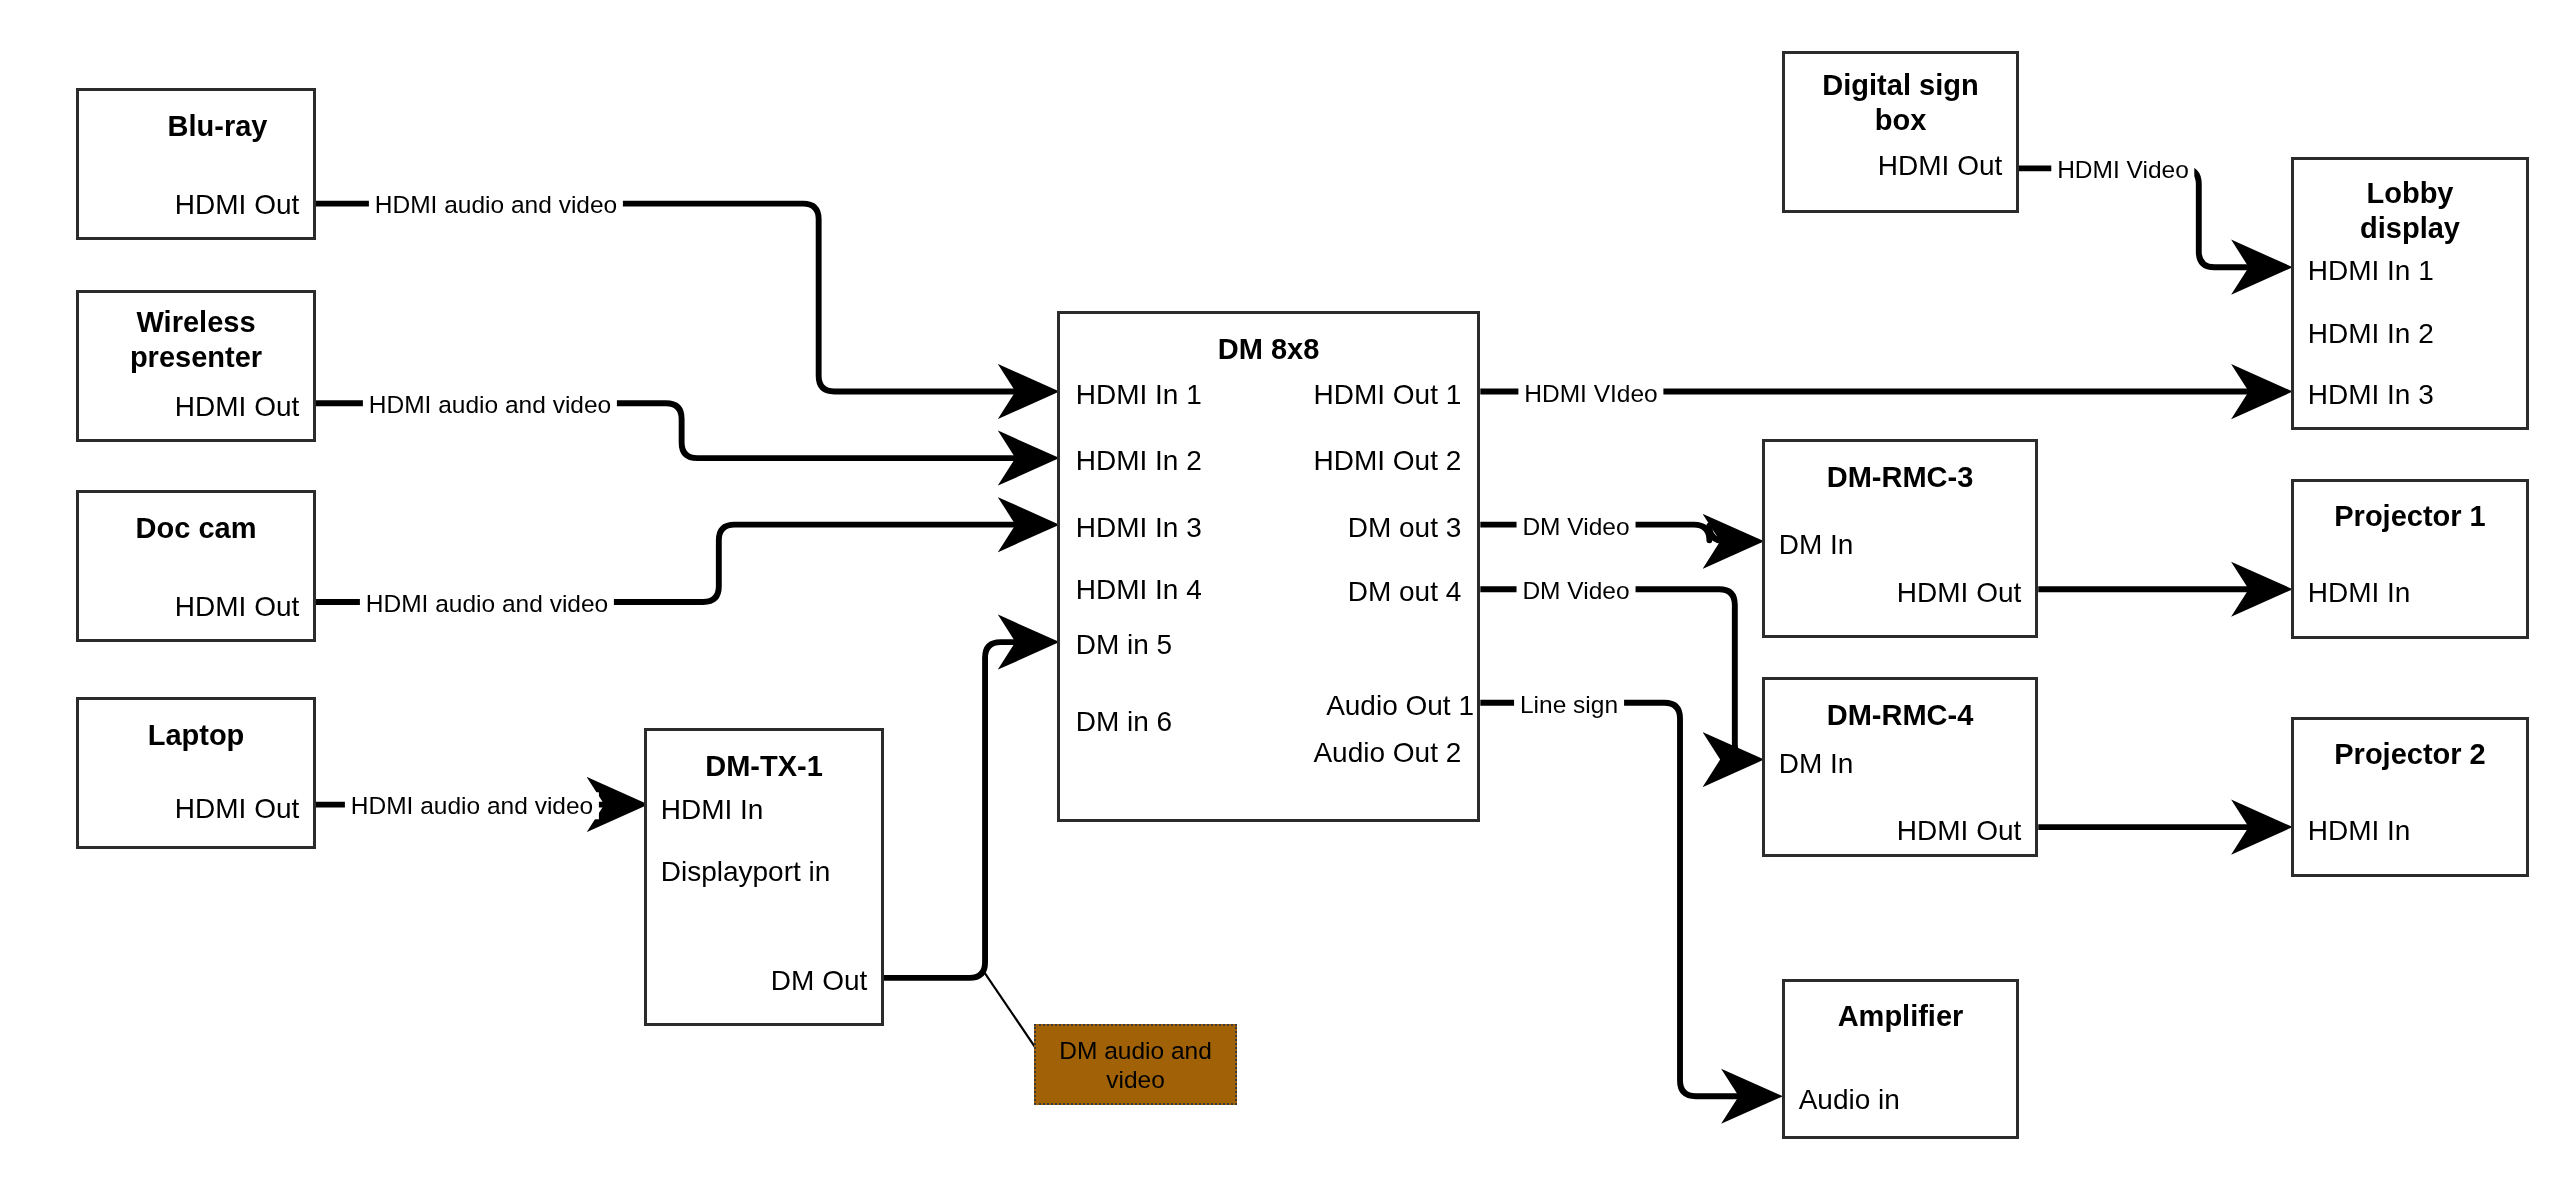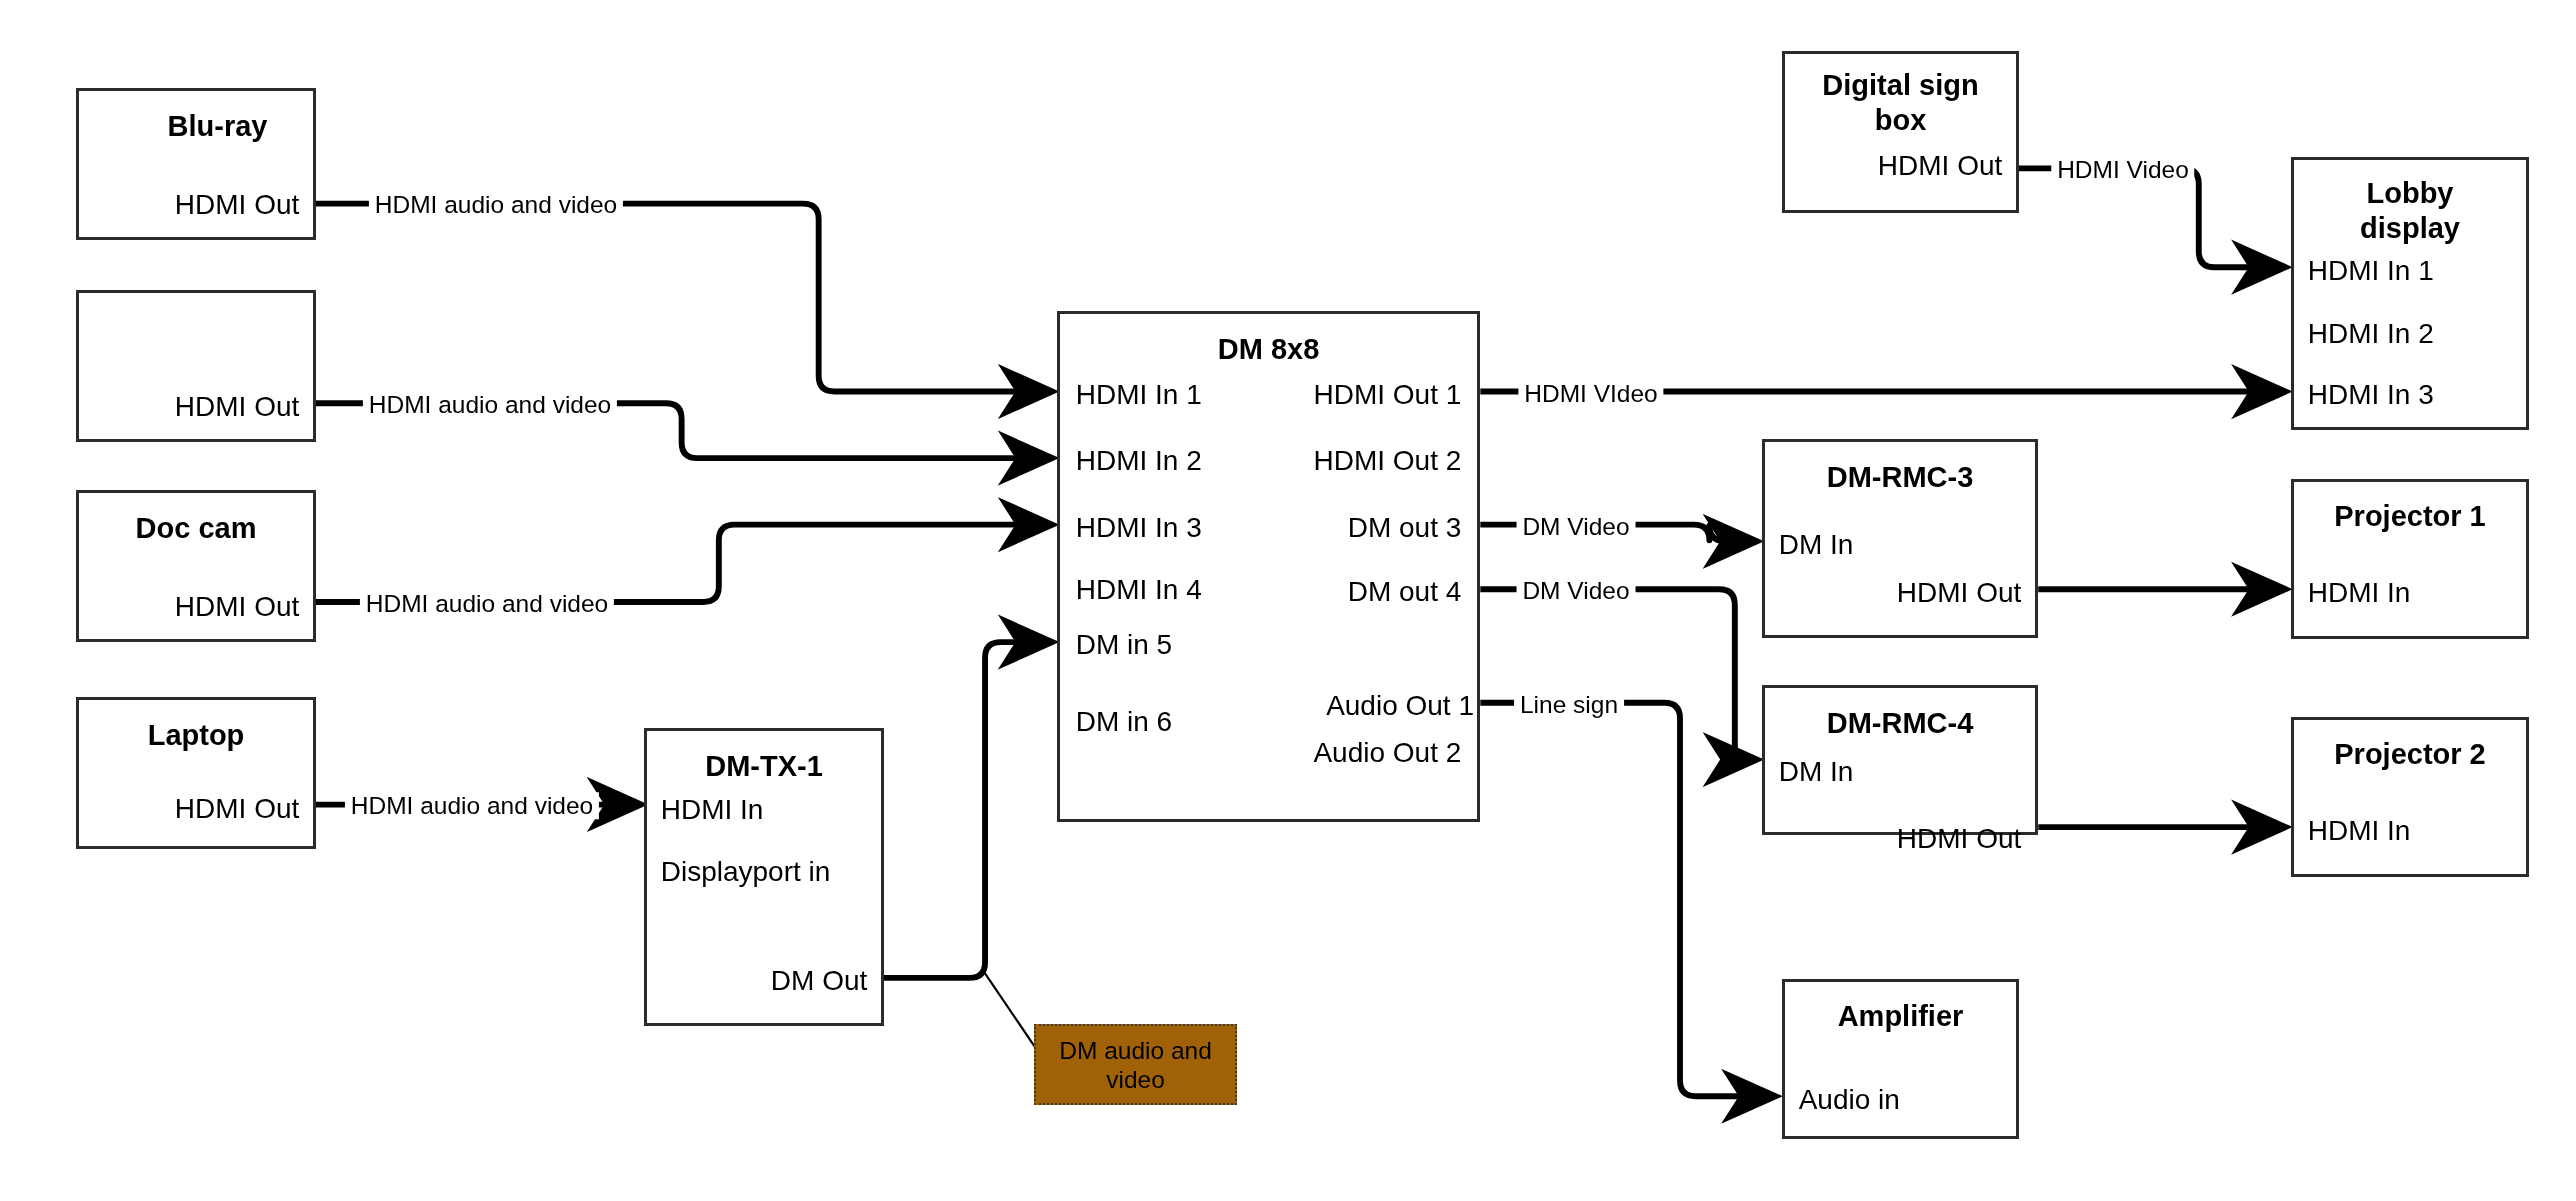--- a/index.html
+++ b/index.html
@@ -114,20 +114,21 @@
 
     <path d="M 1003,990 L 1066,1083" fill="none" stroke="#000000" stroke-width="2.2"></path>
   </svg>
 
   <div class="node" style="left:76px; top:88px; width:240px; height:152px;">
     <div class="node-title" style="top:17.6px;padding-left:43px;">Blu-ray</div>
     <div class="port right" style="right:13.7px; top:98px;">HDMI Out</div>
   </div>
 
   <div class="node" style="left:76px; top:290px; width:240px; height:152px;">
+    <div class="node-title" style="top:11.7px; padding:0 33px;">Wireless presenter</div>
     <div class="port right" style="right:13.7px; top:98px;">HDMI Out</div>
   </div>
 
   <div class="node" style="left:76px; top:490px; width:240px; height:152px;">
     <div class="node-title" style="top:17.6px;">Doc cam</div>
     <div class="port right" style="right:13.7px; top:98px;">HDMI Out</div>
   </div>
 
   <div class="node" style="left:76px; top:697px; width:240px; height:152px;">
     <div class="node-title" style="top:17.6px;">Laptop</div>
@@ -168,21 +169,21 @@
     <div class="port left" style="left:13.7px; top:158px;">HDMI In 2</div>
     <div class="port left" style="left:13.7px; top:219px;">HDMI In 3</div>
   </div>
 
   <div class="node" style="left:1762px; top:439px; width:276px; height:199px;">
     <div class="node-title" style="top:17.6px;">DM-RMC-3</div>
     <div class="port left" style="left:13.7px;  top:87px;">DM In</div>
     <div class="port right" style="right:13.7px; top:135px;">HDMI Out</div>
   </div>
 
-  <div class="node" style="left:1762px; top:677px; width:276px; height:150px;margin-top:8px;">
+  <div class="node" style="left:1762px; top:677px; width:276px; height:180px;">
     <div class="node-title" style="top:17.6px;">DM-RMC-4</div>
     <div class="port left" style="left:13.7px;  top:68px;">DM In</div>
     <div class="port right" style="right:13.7px; top:135px;">HDMI Out</div>
   </div>
 
   <div class="node" style="left:2291px; top:479px; width:238px; height:160px;">
     <div class="node-title" style="top:16.6px;">Projector 1</div>
     <div class="port left" style="left:13.7px; top:95px;">HDMI In</div>
   </div>
 

